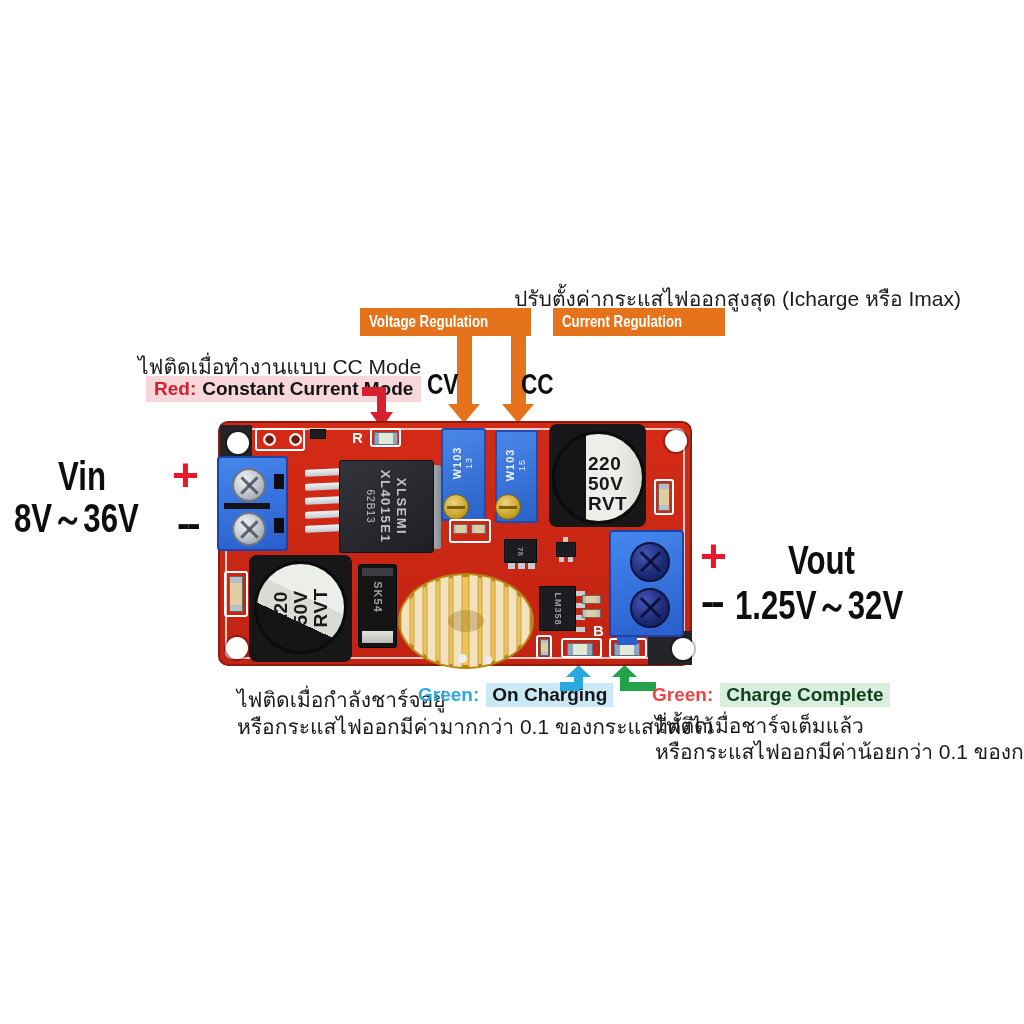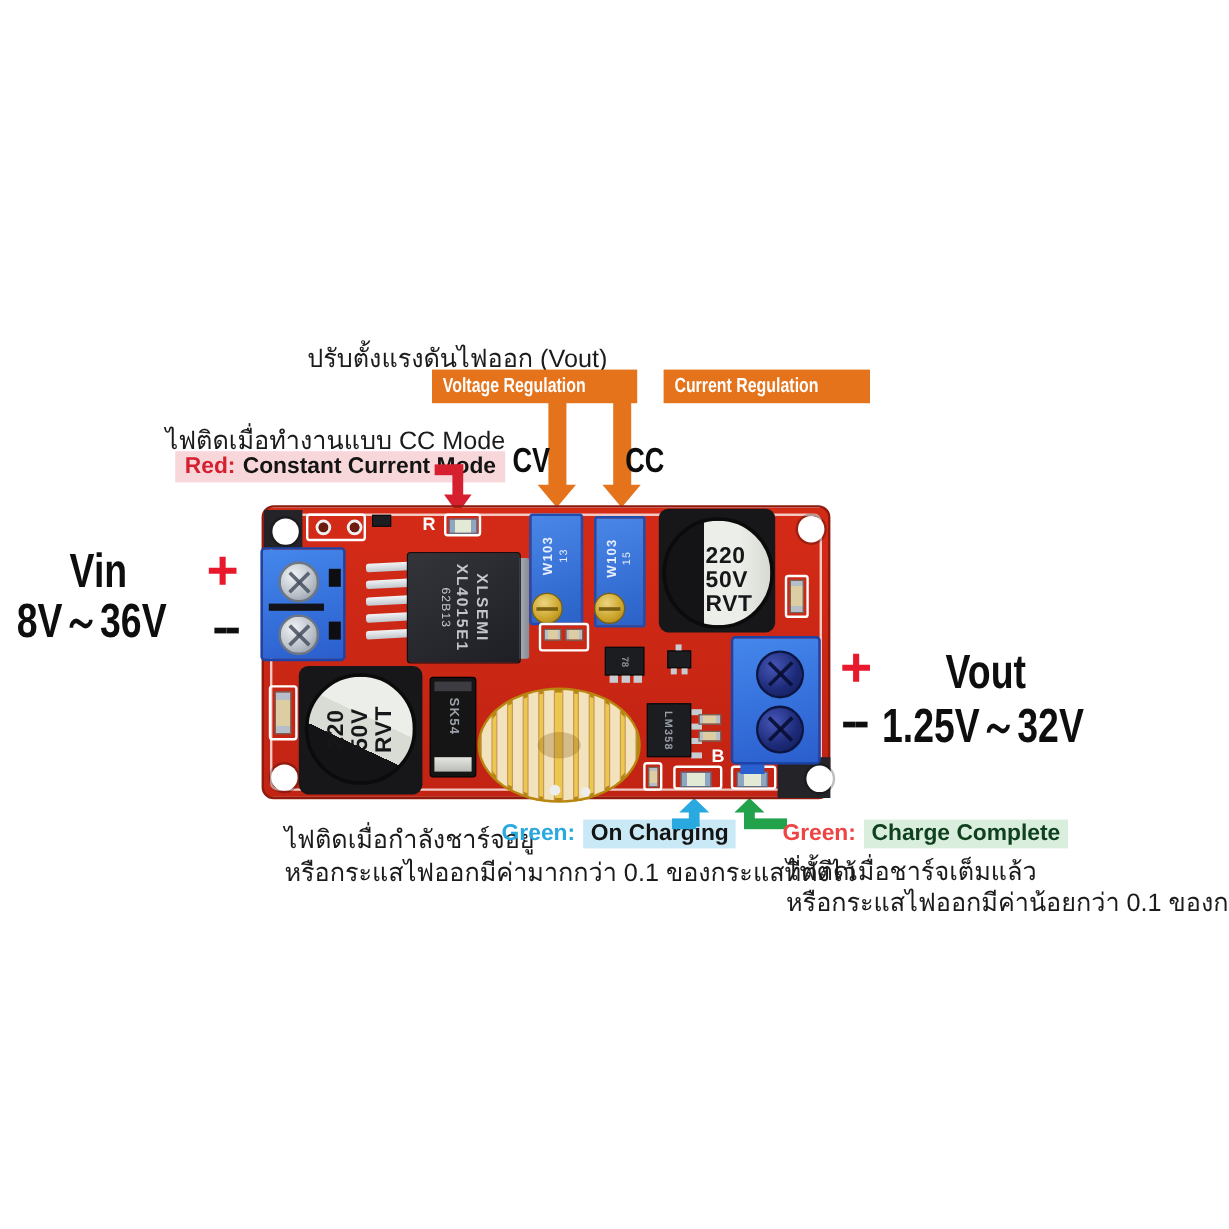--- a/index.html
+++ b/index.html
@@ -62,25 +62,25 @@
   .blk{background:#1c1d21;border:1px solid #0a0a0c;box-sizing:border-box;}
   .lead{background:#c8ccd0;}
   .opamptext{color:#989ea6;font-size:9px;font-weight:bold;letter-spacing:1px;}
   .sottext{color:#8b9097;font-size:8px;font-weight:bold;}
 </style>
 </head>
 <body>
 
 <div class="canvas">
 
-  <div class="abs thai" style="left:256px;top:282px;">ปรับตั้งแรงดันไฟออก (Vout)</div>
   <div class="abs tag" style="left:318px;top:308px;">
     <span class="cond">Voltage Regulation</span>
   </div>
 
+  <div class="abs thai" style="left:514px;top:282px;">ปรับตั้งค่ากระแสไฟออกสูงสุด (Icharge หรือ Imax)</div>
   <div class="abs tag" style="left:511px;top:308px;">
     <span class="cond">Current Regulation</span>
   </div>
 
   <svg class="abs" style="left:448px;top:334px;" width="32" height="92">
     <rect x="9" y="0" width="15" height="72" fill="#e4731b"></rect>
     <polygon points="0,70 32,70 16,89" fill="#e4731b"></polygon>
   </svg>
   <svg class="abs" style="left:502px;top:334px;" width="32" height="92">
     <rect x="9" y="0" width="15" height="72" fill="#e4731b"></rect>

